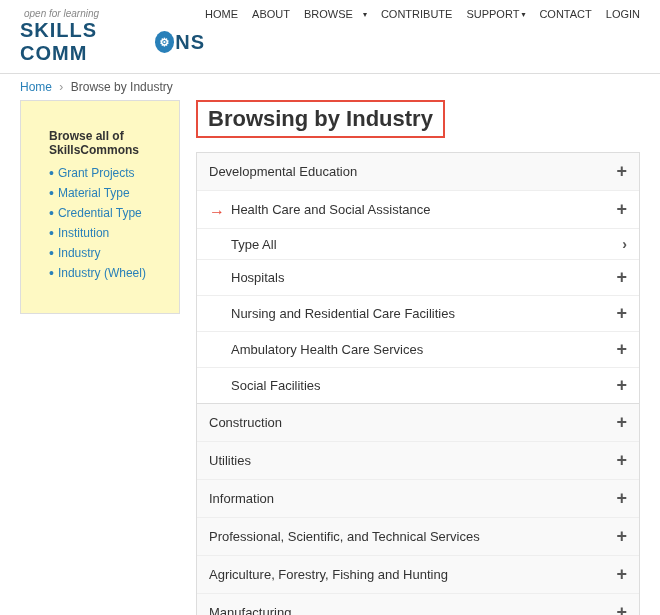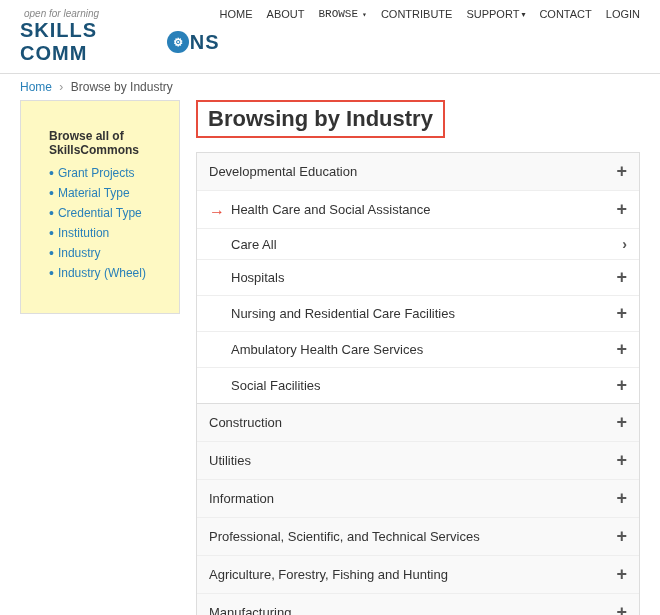--- a/index.html
+++ b/index.html
@@ -20,21 +20,21 @@
         <span style="display: inline-block; width: 22px; height: 22px; background: #2980b9; border-radius: 50%; color: white; text-align: center; line-height: 22px; font-size: 11px; font-weight: bold; margin: 0 1px;">⚙</span>
         <span style="font-size: 20px; font-weight: bold; color: #1a5276; letter-spacing: 1px;">NS</span>
       </div>
     </div>
 
     <div style="display: flex; flex-direction: column; align-items: flex-end; gap: 8px;">
 
       <nav style="display: flex; align-items: center; gap: 14px; font-size: 11px;">
         <a href="#" style="color: #333; text-decoration: none;">HOME</a>
         <a href="#" style="color: #333; text-decoration: none;">ABOUT</a>
-        <span style="color: #333; cursor: pointer; display: flex; align-items: center; gap: 4px; font-family: Liberation Mono, monospace;">
+        <span style="color: #333; cursor: pointer; display: flex; align-items: center; gap: 10px;">
           <span>BROWSE</span>
           <span style="font-size: 8px;">▾</span>
         </span>
         <a href="#" style="color: #333; text-decoration: none;">CONTRIBUTE</a>
         <span style="color: #333; cursor: pointer; display: flex; align-items: center; gap: 2px;">
           <span>SUPPORT</span>
           <span style="font-size: 8px;">▾</span>
         </span>
         <a href="#" style="color: #333; text-decoration: none;">CONTACT</a>
         <a href="#" style="color: #333; text-decoration: none;">LOGIN</a>
@@ -96,21 +96,21 @@
       <div style="display: flex; align-items: center; justify-content: space-between; padding: 8px 12px; border-bottom: 1px solid #eee; background: #fff; cursor: pointer; border-left: 0;">
         <div style="display: flex; align-items: center; gap: 6px;">
           <span style="color: #e74c3c; font-size: 16px; font-weight: bold;">→</span>
           <span>Health Care and Social Assistance</span>
         </div>
         <span style="font-size: 18px; color: #555; font-weight: bold;">+</span>
       </div>
 
       <div style="border-bottom: 1px solid #ddd;">
         <div style="display: flex; align-items: center; justify-content: space-between; padding: 7px 12px 7px 34px; border-bottom: 1px solid #eee; background: #fff; cursor: pointer;">
-          <span>Care All</span>
+          <span>Type All</span>
           <span style="font-size: 14px; color: #555; font-weight: bold;">›</span>
         </div>
         <div style="display: flex; align-items: center; justify-content: space-between; padding: 7px 12px 7px 34px; border-bottom: 1px solid #eee; background: #fff; cursor: pointer;">
           <span>Hospitals</span>
           <span style="font-size: 18px; color: #555; font-weight: bold;">+</span>
         </div>
         <div style="display: flex; align-items: center; justify-content: space-between; padding: 7px 12px 7px 34px; border-bottom: 1px solid #eee; background: #fff; cursor: pointer;">
           <span>Nursing and Residential Care Facilities</span>
           <span style="font-size: 18px; color: #555; font-weight: bold;">+</span>
         </div>

